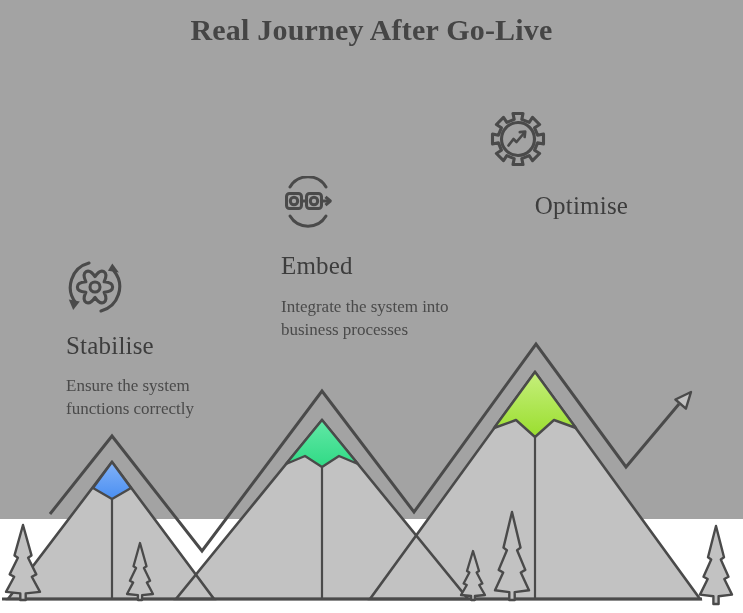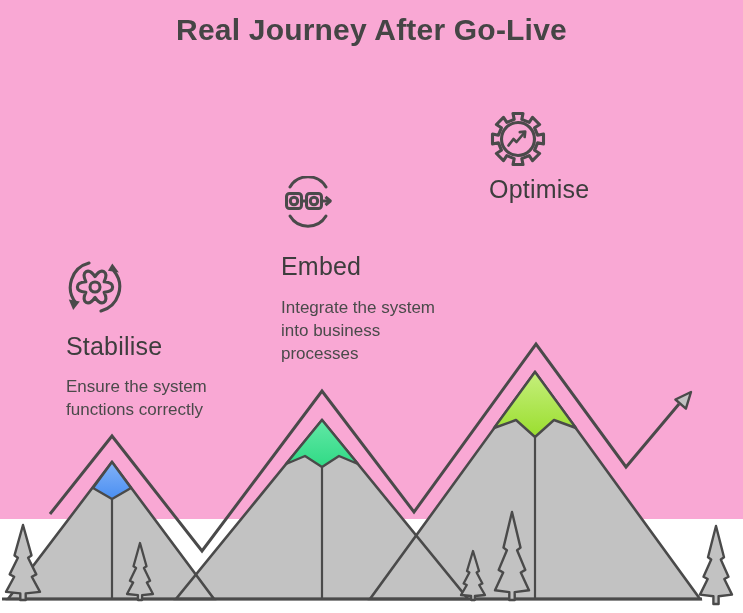--- a/index.html
+++ b/index.html
@@ -2,21 +2,21 @@
 <html style="--outline: #4a4a4a; --mountain_fill: #c2c2c2; --peak1_top: #83b2f7; --peak1_bottom: #4a8ff2; --peak2_top: #62e8a6; --peak2_bottom: #30da85; --peak3_top: #c6ef7d; --peak3_bottom: #9ade2e; --title_text: #454545; --heading_text: #3d3d3d; --body_text: #4a4a4a;"><head>
 <meta charset="utf-8">
 <style>
   :root{
     --outline:#4a4a4a; --mountain_fill:#c2c2c2;
     --title_text:#454545; --heading_text:#3d3d3d; --body_text:#4a4a4a;
   }
   *{margin:0;padding:0;box-sizing:border-box;}
   html,body{width:743px;height:613px;}
   body{font-family:"Liberation Sans",sans-serif;background:#ffffff;overflow:hidden;}
-  .canvas{position:relative;width:743px;height:519px;background:#f9a8d4;}
+  .canvas{position:relative;width:743px;height:519px;background:#a3a3a3;font-family:Liberation Serif, serif;}
   .title{position:absolute;top:13px;left:0;width:743px;text-align:center;
          font-size:30px;font-weight:700;color:var(--title_text);letter-spacing:.2px;}
   .step{position:absolute;}
   .step .icon{display:block;}
   .step h2{font-size:25px;font-weight:400;color:var(--heading_text);letter-spacing:.2px;}
   .step p{font-size:17px;line-height:23px;color:var(--body_text);}
   .abs{position:absolute;}
   svg .ln{stroke:var(--outline);fill:none;}
   .scene{position:absolute;left:0;top:335px;width:743px;height:278px;}
 </style>
@@ -56,21 +56,21 @@
     <p style="margin-top:15px;width:175px;">Integrate the system into business processes</p>
   </div>
 
   <div class="step abs" style="left:489px;top:108px;width:185px;">
     <svg class="icon" width="58" height="62" viewBox="0 0 58 62">
       <path class="ln" stroke-width="3.1" stroke-linejoin="round" d="M48.6,27.2 L54.5,26 L54.5,36 L48.6,34.8 L45.6,42.2 L50.6,45.5 L43.5,52.6 L40.2,47.6 L32.8,50.6 L34,56.5 L24,56.5 L25.2,50.6 L17.8,47.6 L14.5,52.6 L7.4,45.5 L12.4,42.2 L9.4,34.8 L3.5,36 L3.5,26 L9.4,27.2 L12.4,19.8 L7.4,16.5 L14.5,9.4 L17.8,14.4 L25.2,11.4 L24,5.5 L34,5.5 L32.8,11.4 L40.2,14.4 L43.5,9.4 L50.6,16.5 L45.6,19.8 Z"></path>
       <circle class="ln" stroke-width="3.1" cx="29" cy="31" r="16.5"></circle>
       <path class="ln" stroke-width="2.7" stroke-linejoin="round" stroke-linecap="round" d="M19.5,37.5 L24.5,31 L27.5,34 L35.5,24.5"></path>
       <path class="ln" stroke-width="2.7" stroke-linejoin="round" stroke-linecap="round" d="M30.8,24.2 L36.2,23.6 L35.6,29"></path>
     </svg>
-    <h2 style="margin-top:5px;">Optimise</h2>
+    <h2 style="margin-top:22px;text-align:center;">Optimise</h2>
   </div>
 
   <svg class="scene" viewBox="0 335 743 278">
     <defs>
       <linearGradient id="g1" x1="0" y1="0" x2="0" y2="1">
         <stop offset="0" style="stop-color:var(--peak1_top,#83b2f7)"></stop>
         <stop offset="1" style="stop-color:var(--peak1_bottom,#4a8ff2)"></stop>
       </linearGradient>
       <linearGradient id="g2" x1="0" y1="0" x2="0" y2="1">
         <stop offset="0" style="stop-color:var(--peak2_top,#62e8a6)"></stop>

